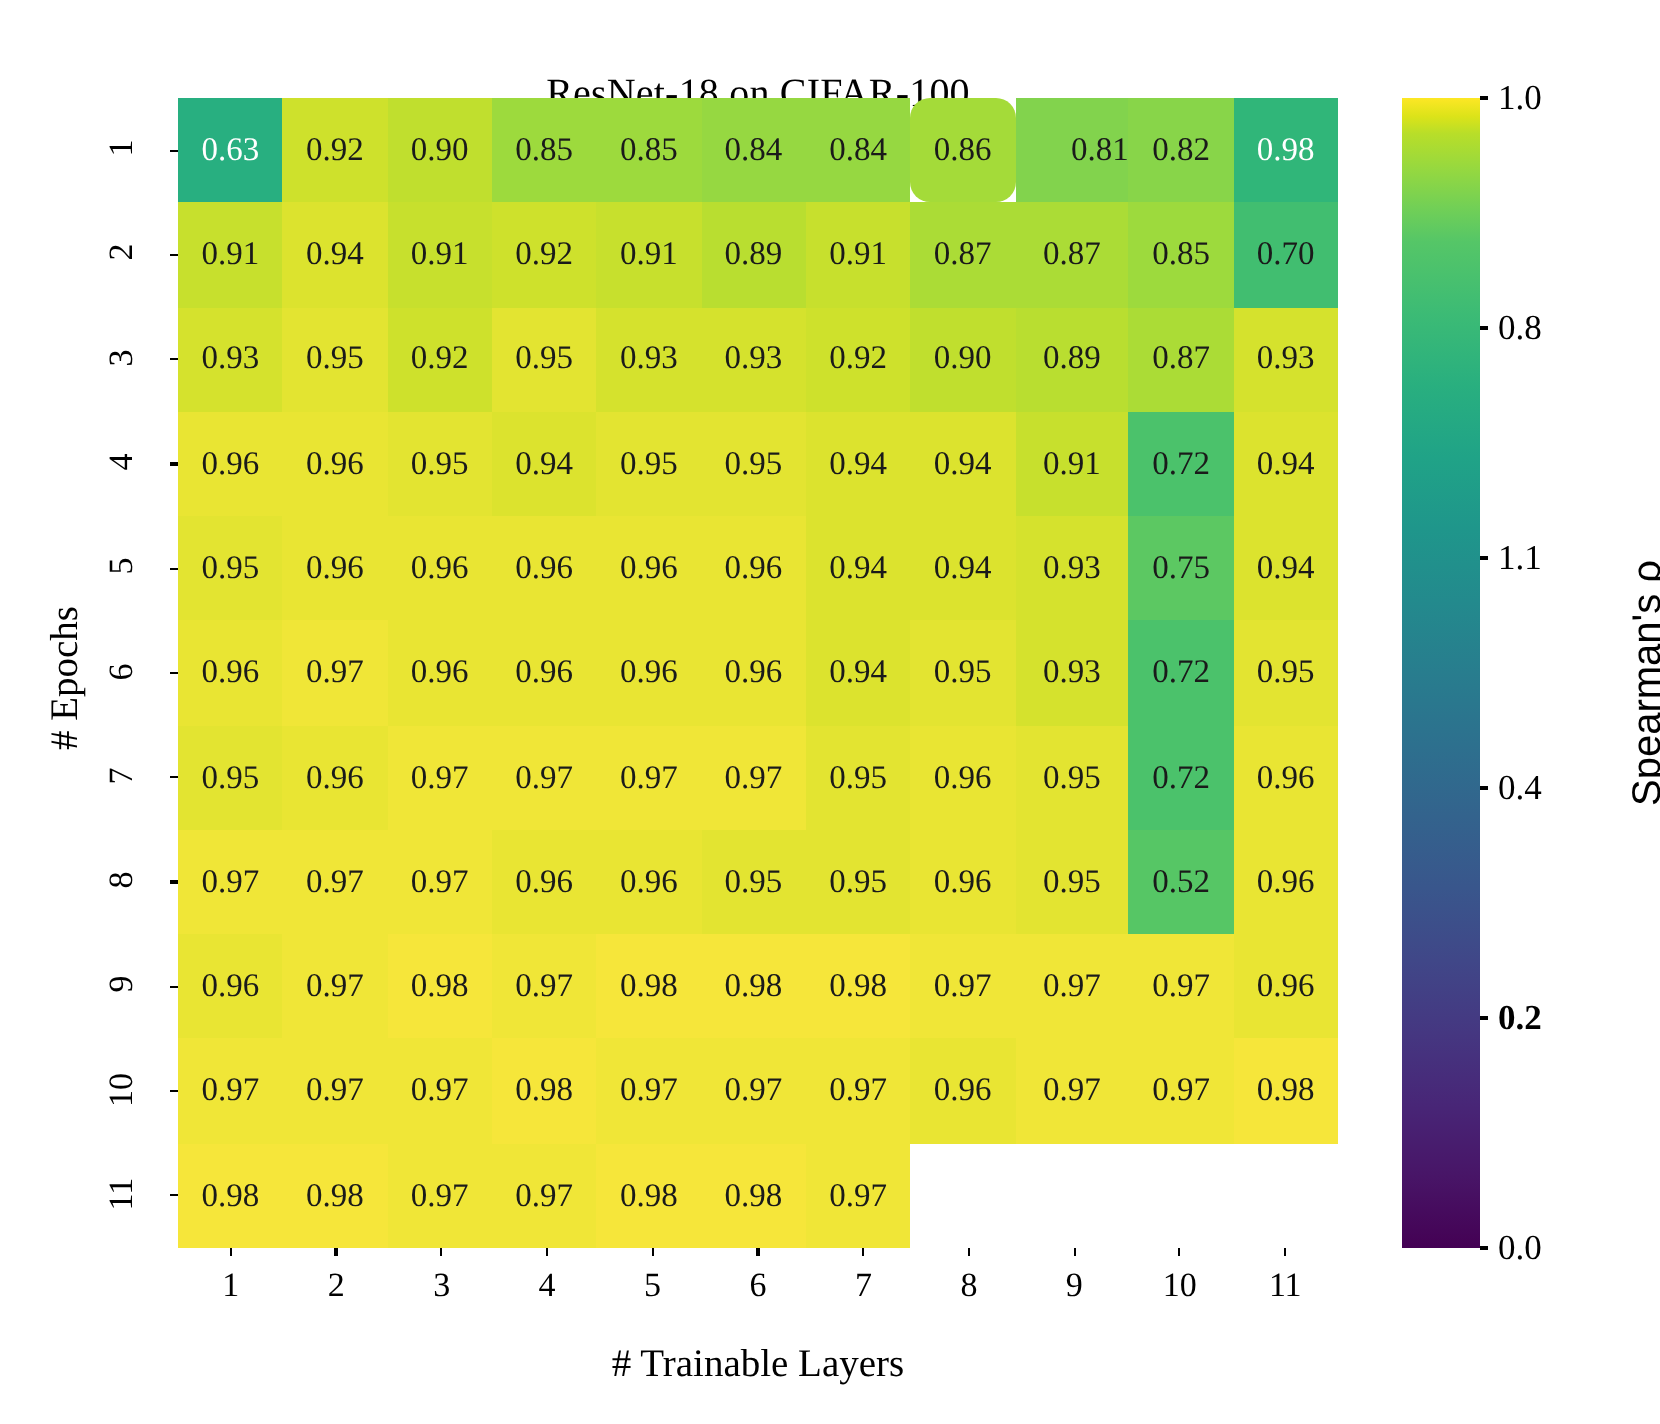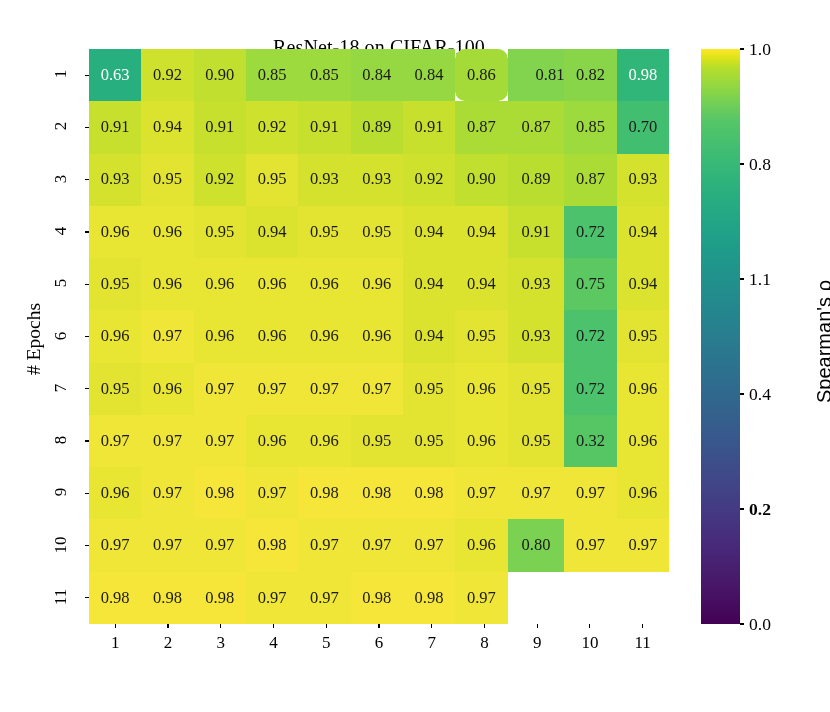--- a/index.html
+++ b/index.html
@@ -273,42 +273,41 @@
         <div class="hm-cell dark-text" style="background: rgb(233, 229, 51);">0.96</div>
         <div class="hm-cell dark-text" style="background: rgb(240, 230, 55);">0.97</div>
         <div class="hm-cell dark-text" style="background: rgb(240, 230, 55);">0.97</div>
         <div class="hm-cell dark-text" style="background: rgb(240, 230, 55);">0.97</div>
         <div class="hm-cell dark-text" style="background: rgb(233, 229, 51);">0.96</div>
         <div class="hm-cell dark-text" style="background: rgb(233, 229, 51);">0.96</div>
         <div class="hm-cell dark-text" style="background: rgb(227, 228, 49);">0.95</div>
         <div class="hm-cell dark-text" style="background: rgb(227, 228, 49);">0.95</div>
         <div class="hm-cell dark-text" style="background: rgb(233, 229, 51);">0.96</div>
         <div class="hm-cell dark-text" style="background: rgb(227, 228, 49);">0.95</div>
-        <div class="hm-cell dark-text" style="background: rgb(86, 198, 101);">0.32</div>
-        <div class="hm-cell dark-text" style="background: rgb(233, 229, 51);">0.96</div>
-        <div class="hm-cell dark-text" style="background: rgb(233, 229, 51);">0.96</div>
-        <div class="hm-cell dark-text" style="background: rgb(240, 230, 55);">0.97</div>
-        <div class="hm-cell dark-text" style="background: rgb(246, 230, 58);">0.98</div>
-        <div class="hm-cell dark-text" style="background: rgb(240, 230, 55);">0.97</div>
-        <div class="hm-cell dark-text" style="background: rgb(246, 230, 58);">0.98</div>
-        <div class="hm-cell dark-text" style="background: rgb(246, 230, 58);">0.98</div>
-        <div class="hm-cell dark-text" style="background: rgb(246, 230, 58);">0.98</div>
-        <div class="hm-cell dark-text" style="background: rgb(240, 230, 55);">0.97</div>
-        <div class="hm-cell dark-text" style="background: rgb(240, 230, 55);">0.97</div>
-        <div class="hm-cell dark-text" style="background: rgb(240, 230, 55);">0.97</div>
-        <div class="hm-cell dark-text" style="background: rgb(233, 229, 51);">0.96</div>
-        <div class="hm-cell dark-text" style="background: rgb(240, 230, 55);">0.97</div>
-        <div class="hm-cell dark-text" style="background: rgb(240, 230, 55);">0.97</div>
-        <div class="hm-cell dark-text" style="background: rgb(240, 230, 55);">0.97</div>
-        <div class="hm-cell dark-text" style="background: rgb(246, 230, 58);">0.98</div>
-        <div class="hm-cell dark-text" style="background: rgb(240, 230, 55);">0.97</div>
-        <div class="hm-cell dark-text" style="background: rgb(240, 230, 55);">0.97</div>
-        <div class="hm-cell dark-text" style="background: rgb(240, 230, 55);">0.97</div>
-        <div class="hm-cell dark-text" style="background: rgb(233, 229, 51);">0.96</div>
-        <div class="hm-cell dark-text" style="background: rgb(123, 209, 81);">0.80</div>
+        <div class="hm-cell dark-text" style="background: rgb(86, 198, 101);">0.52</div>
+        <div class="hm-cell dark-text" style="background: rgb(233, 229, 51);">0.96</div>
+        <div class="hm-cell dark-text" style="background: rgb(233, 229, 51);">0.96</div>
+        <div class="hm-cell dark-text" style="background: rgb(240, 230, 55);">0.97</div>
+        <div class="hm-cell dark-text" style="background: rgb(246, 230, 58);">0.98</div>
+        <div class="hm-cell dark-text" style="background: rgb(240, 230, 55);">0.97</div>
+        <div class="hm-cell dark-text" style="background: rgb(246, 230, 58);">0.98</div>
+        <div class="hm-cell dark-text" style="background: rgb(246, 230, 58);">0.98</div>
+        <div class="hm-cell dark-text" style="background: rgb(246, 230, 58);">0.98</div>
+        <div class="hm-cell dark-text" style="background: rgb(240, 230, 55);">0.97</div>
+        <div class="hm-cell dark-text" style="background: rgb(240, 230, 55);">0.97</div>
+        <div class="hm-cell dark-text" style="background: rgb(240, 230, 55);">0.97</div>
+        <div class="hm-cell dark-text" style="background: rgb(233, 229, 51);">0.96</div>
+        <div class="hm-cell dark-text" style="background: rgb(240, 230, 55);">0.97</div>
+        <div class="hm-cell dark-text" style="background: rgb(240, 230, 55);">0.97</div>
+        <div class="hm-cell dark-text" style="background: rgb(240, 230, 55);">0.97</div>
+        <div class="hm-cell dark-text" style="background: rgb(246, 230, 58);">0.98</div>
+        <div class="hm-cell dark-text" style="background: rgb(240, 230, 55);">0.97</div>
+        <div class="hm-cell dark-text" style="background: rgb(240, 230, 55);">0.97</div>
+        <div class="hm-cell dark-text" style="background: rgb(240, 230, 55);">0.97</div>
+        <div class="hm-cell dark-text" style="background: rgb(233, 229, 51);">0.96</div>
         <div class="hm-cell dark-text" style="background: rgb(240, 230, 55);">0.97</div>
         <div class="hm-cell dark-text" style="background: rgb(240, 230, 55);">0.97</div>
         <div class="hm-cell dark-text" style="background: rgb(246, 230, 58);">0.98</div>
         <div class="hm-cell dark-text" style="background: rgb(246, 230, 58);">0.98</div>
         <div class="hm-cell dark-text" style="background: rgb(246, 230, 58);">0.98</div>
         <div class="hm-cell dark-text" style="background: rgb(240, 230, 55);">0.97</div>
         <div class="hm-cell dark-text" style="background: rgb(240, 230, 55);">0.97</div>
         <div class="hm-cell dark-text" style="background: rgb(246, 230, 58);">0.98</div>
         <div class="hm-cell dark-text" style="background: rgb(246, 230, 58);">0.98</div>
         <div class="hm-cell dark-text" style="background: rgb(240, 230, 55);">0.97</div>
@@ -357,20 +356,21 @@
       <div class="tick-mark tick-y" style="left: 85px; top: 440.445px;"></div>
       <div class="ytick-label" style="left: 43px; top: 430.045px; width: 36px; text-align: center; transform: rotate(-90deg);">8</div>
       <div class="tick-mark tick-y" style="left: 85px; top: 492.718px;"></div>
       <div class="ytick-label" style="left: 43px; top: 482.318px; width: 36px; text-align: center; transform: rotate(-90deg);">9</div>
       <div class="tick-mark tick-y" style="left: 85px; top: 544.991px;"></div>
       <div class="ytick-label" style="left: 43px; top: 534.591px; width: 36px; text-align: center; transform: rotate(-90deg);">10</div>
       <div class="tick-mark tick-y" style="left: 85px; top: 597.264px;"></div>
       <div class="ytick-label" style="left: 43px; top: 586.864px; width: 36px; text-align: center; transform: rotate(-90deg);">11</div>
     </div>
 
+  <div id="xaxis-title"># Trainable Layers</div>
   <div id="yaxis-title"># Epochs</div>
 
   <div id="colorbar-wrap">
     <div id="colorbar-gradient"></div>
     <div id="colorbar-outline"></div>
   </div>
   <div id="cbticks-layer">
       <div class="cbtick-mark" style="left: 740px; top: 48.4px;"></div>
       <div class="cbtick-label" style="left: 749px; top: 49px;">1.0</div>
       <div class="cbtick-mark" style="left: 740px; top: 163.4px;"></div>

